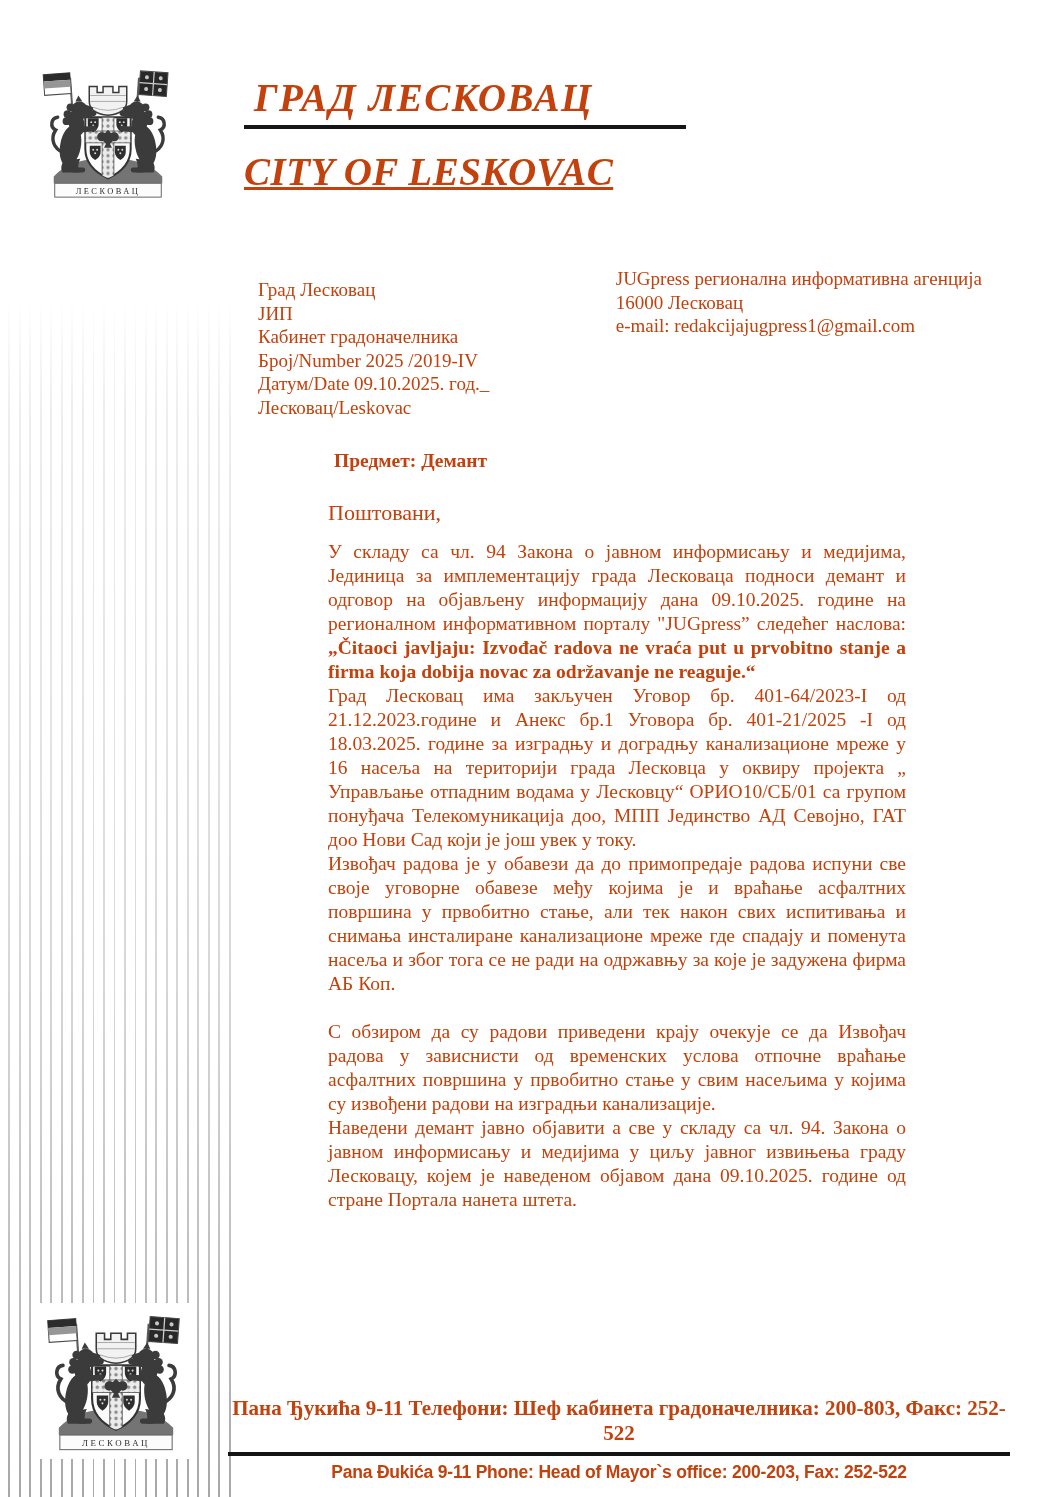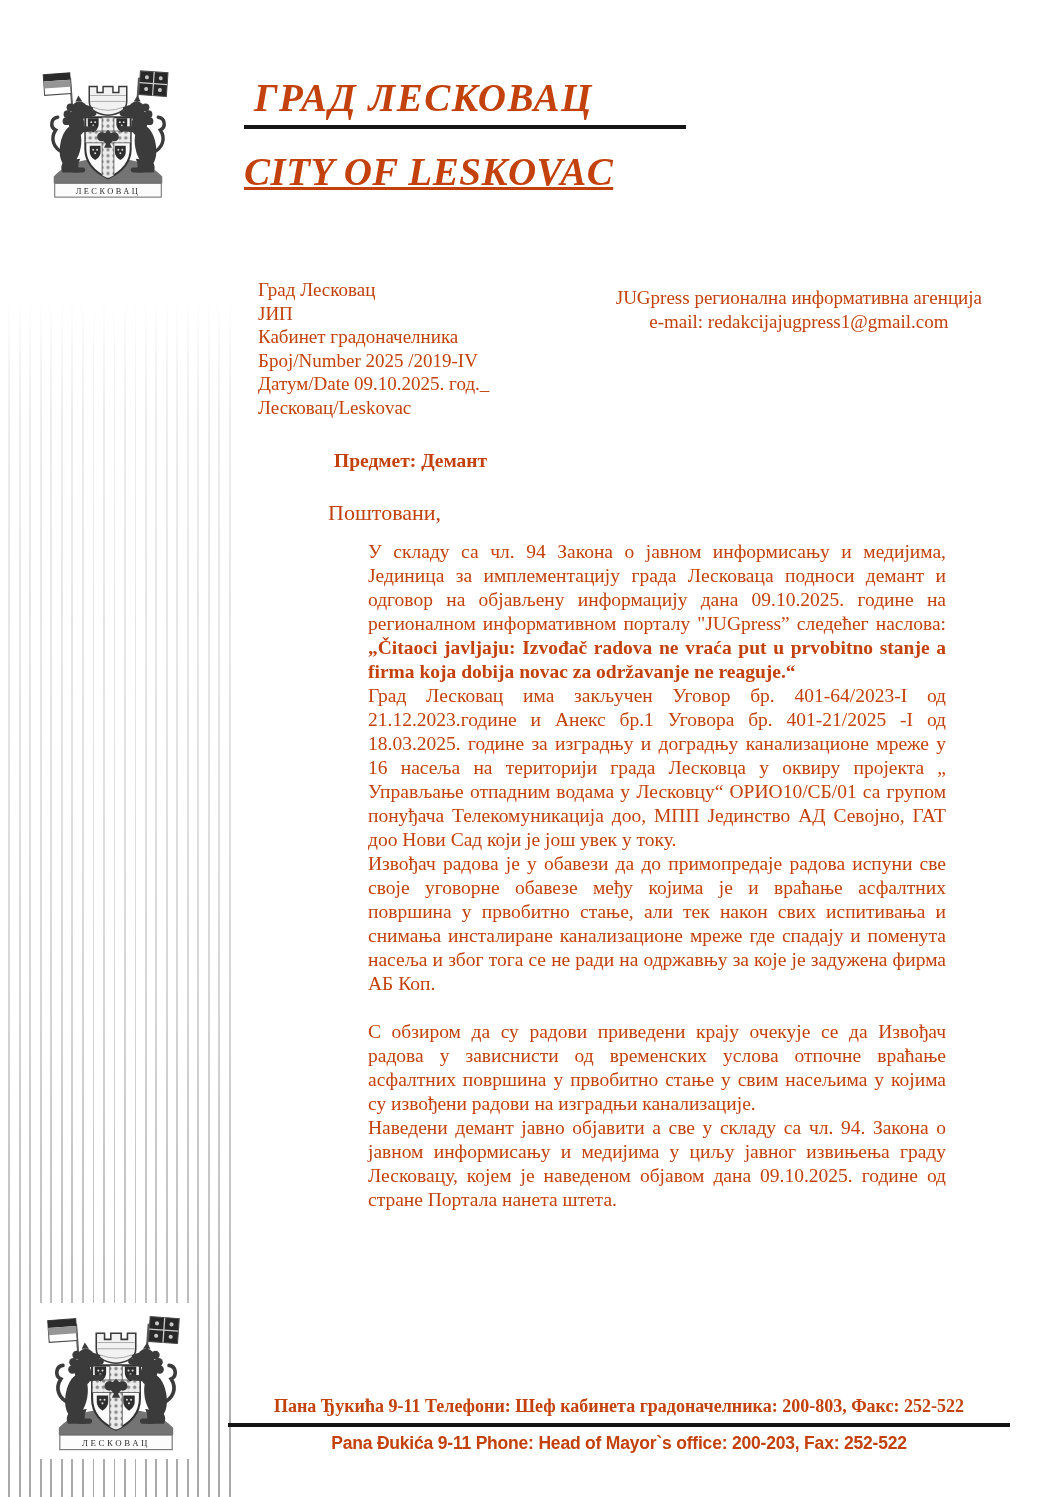--- a/index.html
+++ b/index.html
@@ -44,34 +44,34 @@
     letter-spacing: 1.5px; line-height: 44px;
     padding: 0 0 5px 10px; width: 432px;
     border-bottom: 4px solid #161616;
   }
   .h-lat {
     font-size: 39px; font-weight: bold; font-style: italic;
     letter-spacing: 0.5px; line-height: 46px; margin-top: 20px; text-decoration: underline;
   }
 
   .sender { position: absolute; left: 258px; top: 278px; font-size: 19px; line-height: 23.5px; }
-  .recipient { position: absolute; right: 76px; top: 286px; text-align: center; font-size: 19px; line-height: 23.5px; }
+  .recipient { position: absolute; right: 76px; top: 267px; text-align: left; font-size: 19px; line-height: 23.5px; }
 
   .subject { position: absolute; left: 334px; top: 450px; font-size: 19.5px; font-weight: bold; }
   .greeting { position: absolute; left: 328px; top: 500px; font-size: 22px; }
 
   .body {
     position: absolute; left: 328px; top: 540px; width: 578px;
-    font-size: 19.5px; line-height: 24px; text-align: justify; margin-left: 40px;
+    font-size: 19.5px; line-height: 24px; text-align: justify;
   }
   .body p { margin: 0; }
   .body p.gap-above { margin-top: 24px; }
 
   .footer { position: absolute; left: 228px; top: 1396px; width: 782px; text-align: center; font-weight: bold; }
-  .footer-cyr { font-size: 18px; font-family: "Liberation Serif", serif; }
+  .footer-cyr { font-size: 21px; font-family: "Liberation Serif", serif; }
   .footer-rule { height: 4px; background: #141414; margin: 6px 0 6px 0; }
   .footer-lat { font-size: 17.5px; font-family: "Liberation Sans", sans-serif; letter-spacing: -0.2px; }
 </style>
 </head>
 <body>
 
 <div class="page">
 
   <div class="stripes"></div>
 
@@ -171,20 +171,21 @@
     <div>Град Лесковац</div>
     <div>ЈИП</div>
     <div>Кабинет градоначелника</div>
     <div>Број/Number 2025 /2019-IV</div>
     <div>Датум/Date  09.10.2025. год._</div>
     <div>Лесковац/Leskovac</div>
   </div>
 
   <div class="recipient">
     <div>JUGpress регионална информативна агенција</div>
+    <div>16000 Лесковац</div>
     <div>e-mail: redakcijajugpress1@gmail.com</div>
   </div>
 
   <div class="subject">Предмет: Демант</div>
   <div class="greeting">Поштовани,</div>
 
   <div class="body">
     <p><span>У складу са чл. 94 Закона о јавном информисању и медијима, Јединица за имплементацију града Лесковаца подноси демант и одговор на објављену информацију дана 09.10.2025. године на регионалном информативном порталу "JUGpress” следећег наслова: </span><b>„Čitaoci javljaju: Izvođač radova ne vraća put u prvobitno stanje a firma koja dobija novac za održavanje ne reaguje.“</b></p>
     <p>Град Лесковац има закључен Уговор бр. 401-64/2023-I од 21.12.2023.године и Анекс бр.1 Уговора бр. 401-21/2025 -I од 18.03.2025. године за изградњу и доградњу канализационе мреже у 16 насеља на територији града Лесковца у оквиру пројекта „ Управљање отпадним водама у Лесковцу“ ОРИО10/СБ/01 са групом понуђача Телекомуникација доо, МПП Јединство АД Севојно, ГАТ доо Нови Сад који је још увек у току.</p>
     <p>Извођач радова је у обавези да до примопредаје радова испуни све своје уговорне обавезе међу којима је и враћање асфалтних површина у првобитно стање, али тек након свих испитивања и снимања инсталиране канализационе мреже где спадају и поменута насеља и због тога се не ради на одржавњу  за које је задужена фирма АБ Коп.</p>

